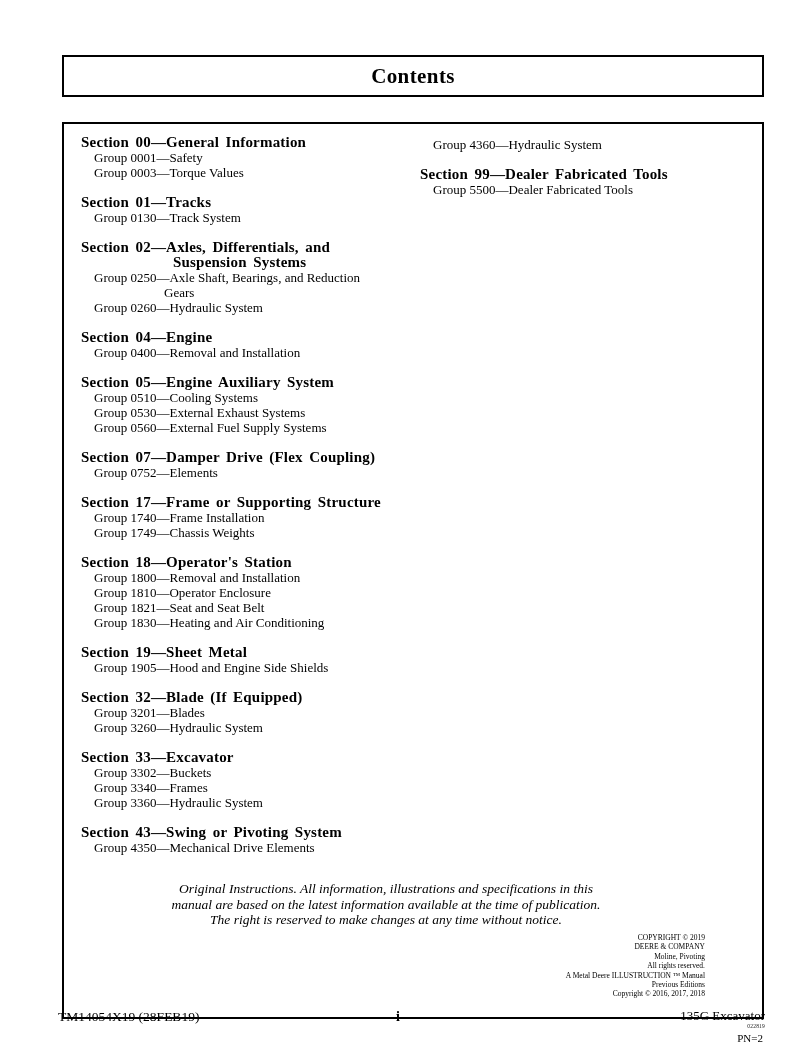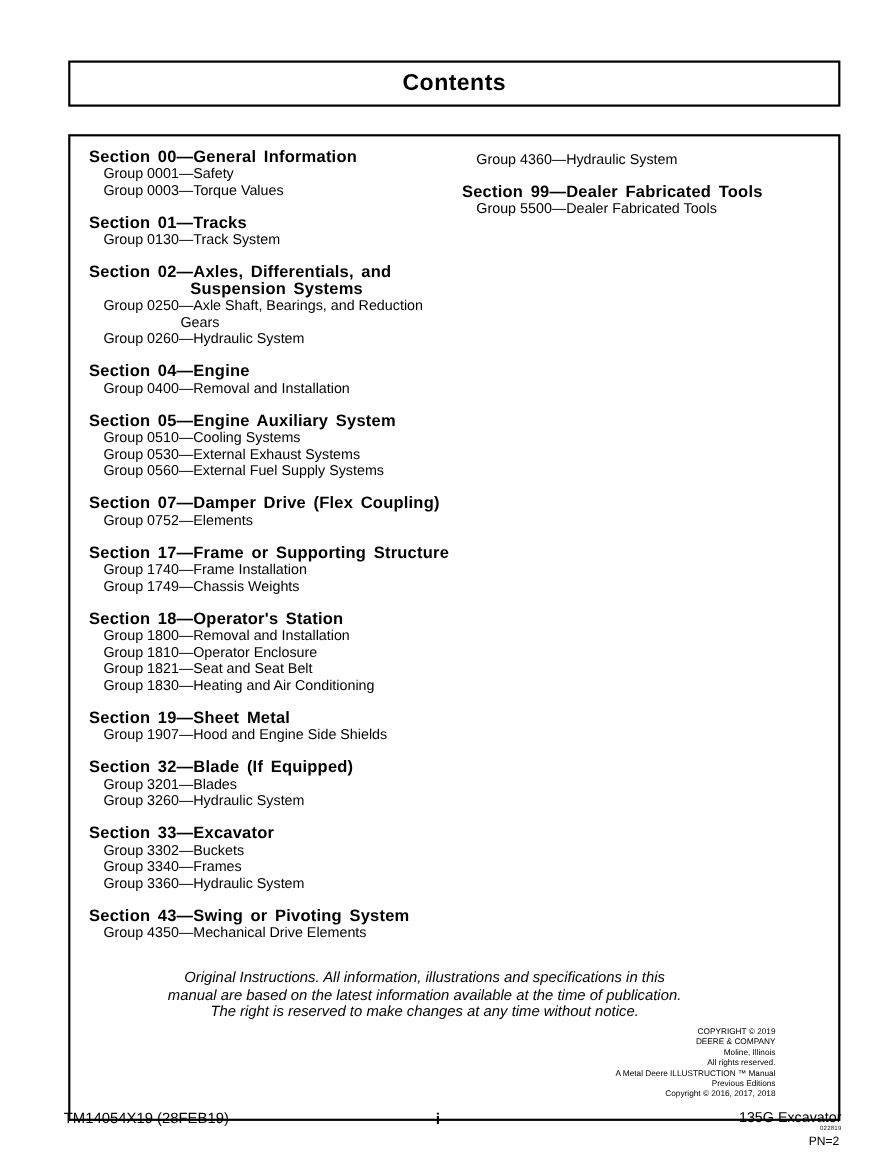--- a/index.html
+++ b/index.html
@@ -1,20 +1,20 @@
 <!DOCTYPE html>
 <html><head>
 <meta charset="utf-8">
 <style>
   html,body{margin:0;padding:0;background:#fff;}
   .page{
     position:relative;
     width:811px;height:1057px;
     background:#ffffff;
-    font-family:Liberation Sans, sans-serif;
+    font-family:Liberation Serif, serif;
     color:#000;
     overflow:hidden;
   }
   .title-box{
     position:absolute;left:62px;top:55px;width:702px;height:42px;
     border:2px solid #000;box-sizing:border-box;
     display:flex;align-items:center;justify-content:center;
   }
   .title-box .title{
     font-size:21px;font-weight:bold;letter-spacing:0.4px;
@@ -99,21 +99,21 @@
         </div>
         <div class="toc-block">
           <div class="sec-line">Section 18—Operator's Station</div>
           <div class="grp-line">Group 1800—Removal and Installation</div>
           <div class="grp-line">Group 1810—Operator Enclosure</div>
           <div class="grp-line">Group 1821—Seat and Seat Belt</div>
           <div class="grp-line">Group 1830—Heating and Air Conditioning</div>
         </div>
         <div class="toc-block">
           <div class="sec-line">Section 19—Sheet Metal</div>
-          <div class="grp-line">Group 1907—Hood and Engine Side Shields</div>
+          <div class="grp-line">Group 1905—Hood and Engine Side Shields</div>
         </div>
         <div class="toc-block">
           <div class="sec-line">Section 32—Blade (If Equipped)</div>
           <div class="grp-line">Group 3201—Blades</div>
           <div class="grp-line">Group 3260—Hydraulic System</div>
         </div>
         <div class="toc-block">
           <div class="sec-line">Section 33—Excavator</div>
           <div class="grp-line">Group 3302—Buckets</div>
           <div class="grp-line">Group 3340—Frames</div>
@@ -137,21 +137,21 @@
 
   <div class="notice">
       <div class="">Original Instructions. All information, illustrations and specifications in this</div>
       <div class="">manual are based on the latest information available at the time of publication.</div>
       <div class="">The right is reserved to make changes at any time without notice.</div>
     </div>
 
   <div class="copyright">
       <div class="">COPYRIGHT © 2019</div>
       <div class="">DEERE &amp; COMPANY</div>
-      <div class="">Moline, Illinois</div>
+      <div class="">Moline, Pivoting</div>
       <div class="">All rights reserved.</div>
       <div class="">A Metal Deere ILLUSTRUCTION ™ Manual</div>
       <div class="">Previous Editions</div>
       <div class="">Copyright © 2016, 2017, 2018</div>
     </div>
 
   <div class="footer-doc-id">TM14054X19 (28FEB19)</div>
   <div class="footer-page-number">i</div>
   <div class="footer-model">135G Excavator</div>
   <div class="footer-code">022819</div>

